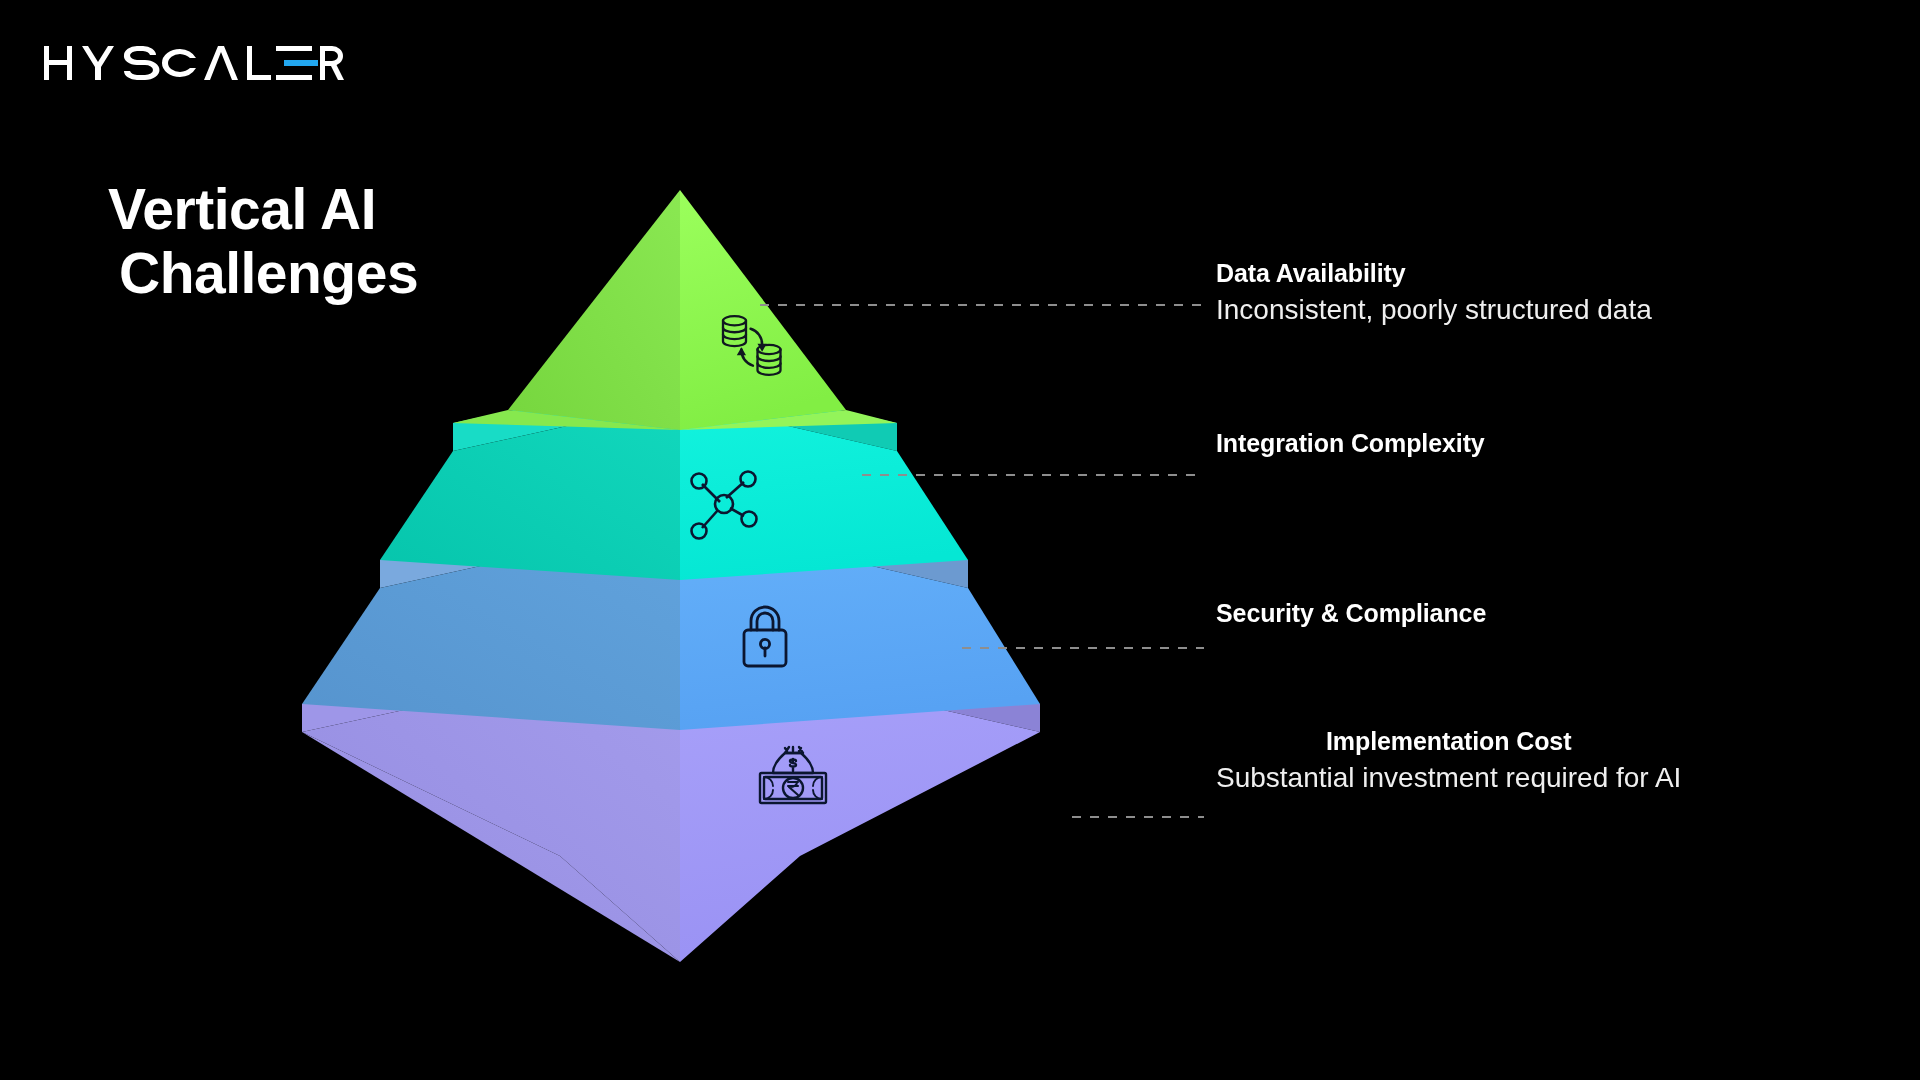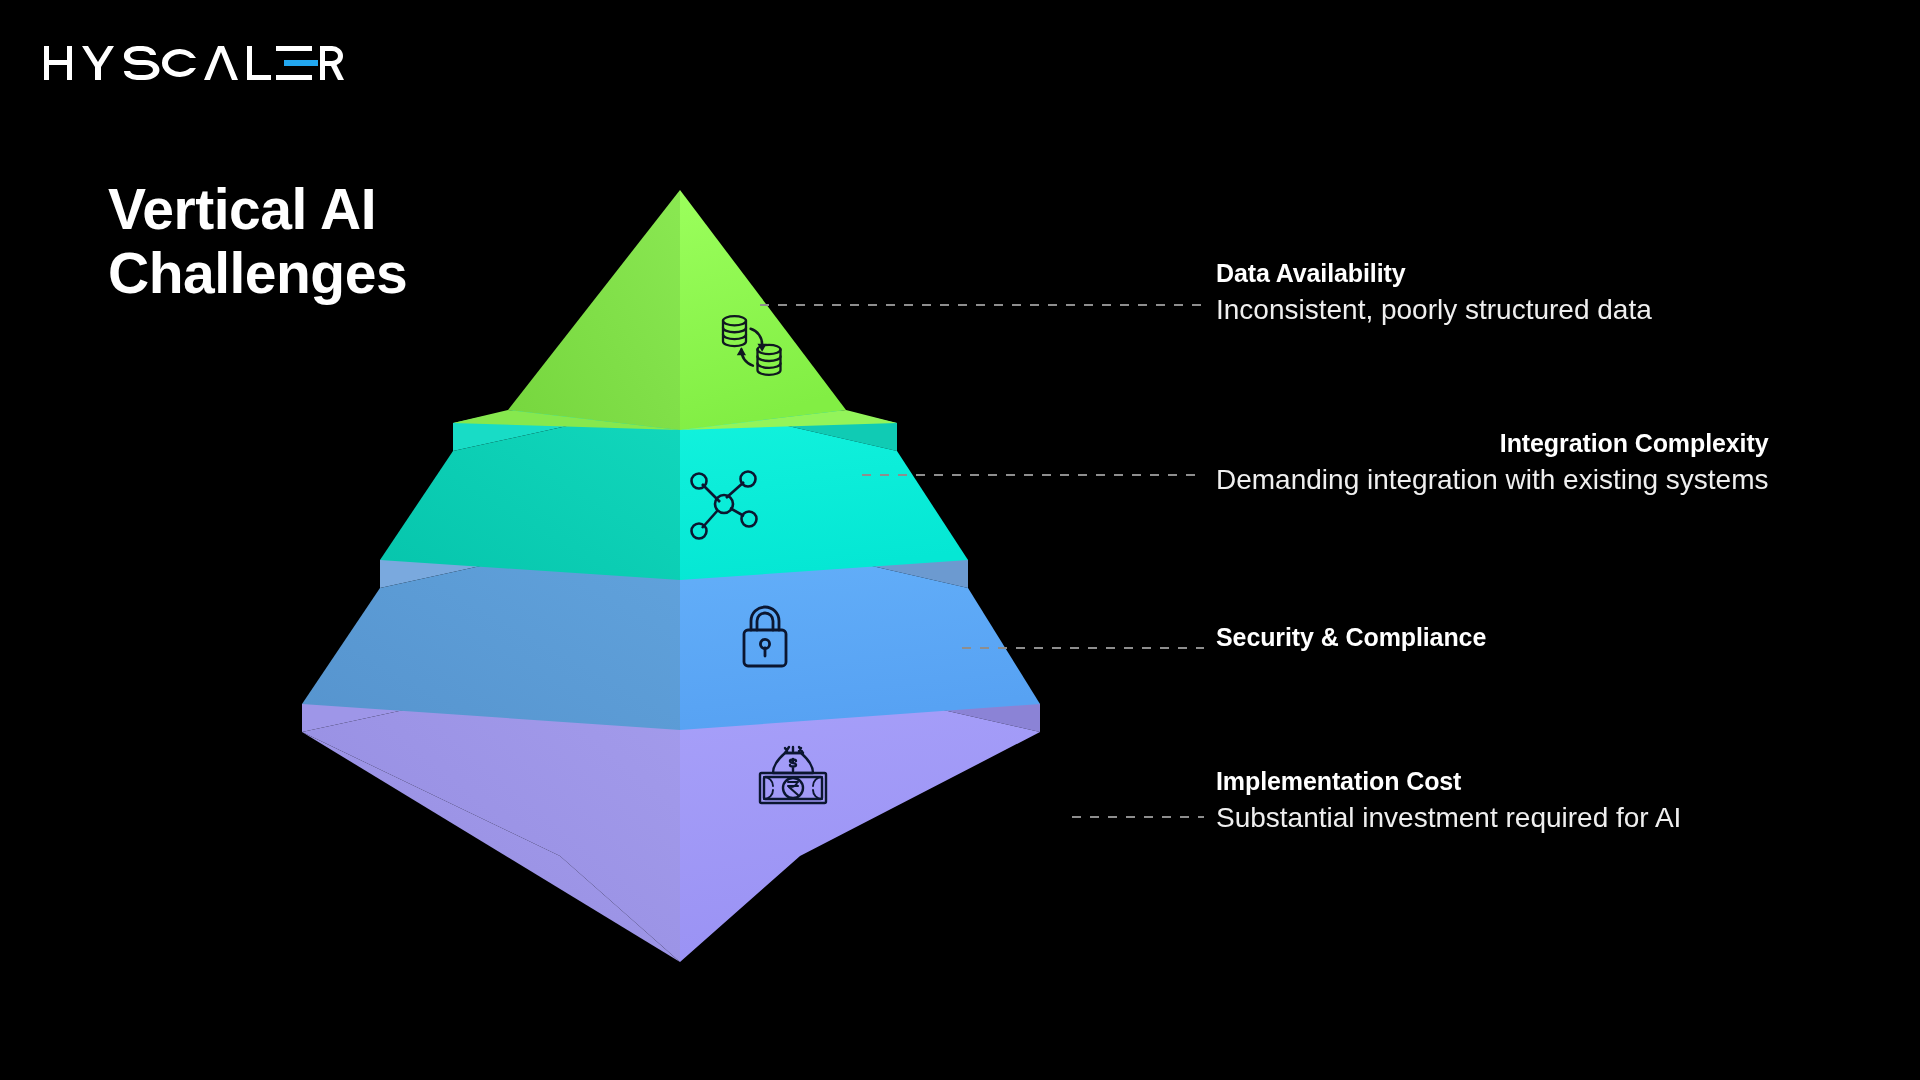--- a/index.html
+++ b/index.html
@@ -17,21 +17,21 @@
 
   
   .heading {
     position:absolute; left:108px; top:178px;
     color:#ffffff;
     font-size:57px;
     font-weight:bold;
     line-height:1.12;
     letter-spacing:-0.5px;
   }
-  .heading .l2 { display:block; }
+  .heading .l2 { display:block;margin-left:11px; }
 
   
   #pyramid { position:absolute; left:280px; top:180px; }
 
   
   .labels { position:absolute; left:0; top:0; width:1920px; height:1080px;border-radius:13px; }
   .label-block { position:absolute; left:1216px; }
   .label-title {
     color:#ffffff;
     font-size:25px;
@@ -43,22 +43,22 @@
   .label-desc {
     color:#efefef;
     font-size:28px;
     font-weight:400;
     white-space:nowrap;
     line-height:1.3;
     margin-top:3px;
   }
   .lb0 { top:258px; }
   .lb1 { top:428px;text-align:right; }
-  .lb2 { top:622px; }
-  .lb3 { top:766px; }
+  .lb2 { top:598px; }
+  .lb3 { top:726px;text-align:center; }
 
   
   #connectors { position:absolute; left:0; top:0; pointer-events:none; }
 </style>
 </head>
 <body>
 
 <div id="stage">
 
   <div class="logo">
@@ -226,21 +226,20 @@
 
   <div class="labels">
 
     <div class="label-block lb0">
       <div class="label-title">Data Availability</div>
       <div class="label-desc">Inconsistent, poorly structured data</div>
     </div>
 
     <div class="label-block lb1">
       <div class="label-title">Integration Complexity</div>
-      <div class="label-desc">Demanding integration with existing systems</div>
     </div>
 
     <div class="label-block lb2">
       <div class="label-title">Security &amp; Compliance</div>
     </div>
 
     <div class="label-block lb3">
       <div class="label-title">Implementation Cost</div>
       <div class="label-desc">Substantial investment required for AI</div>
     </div>

